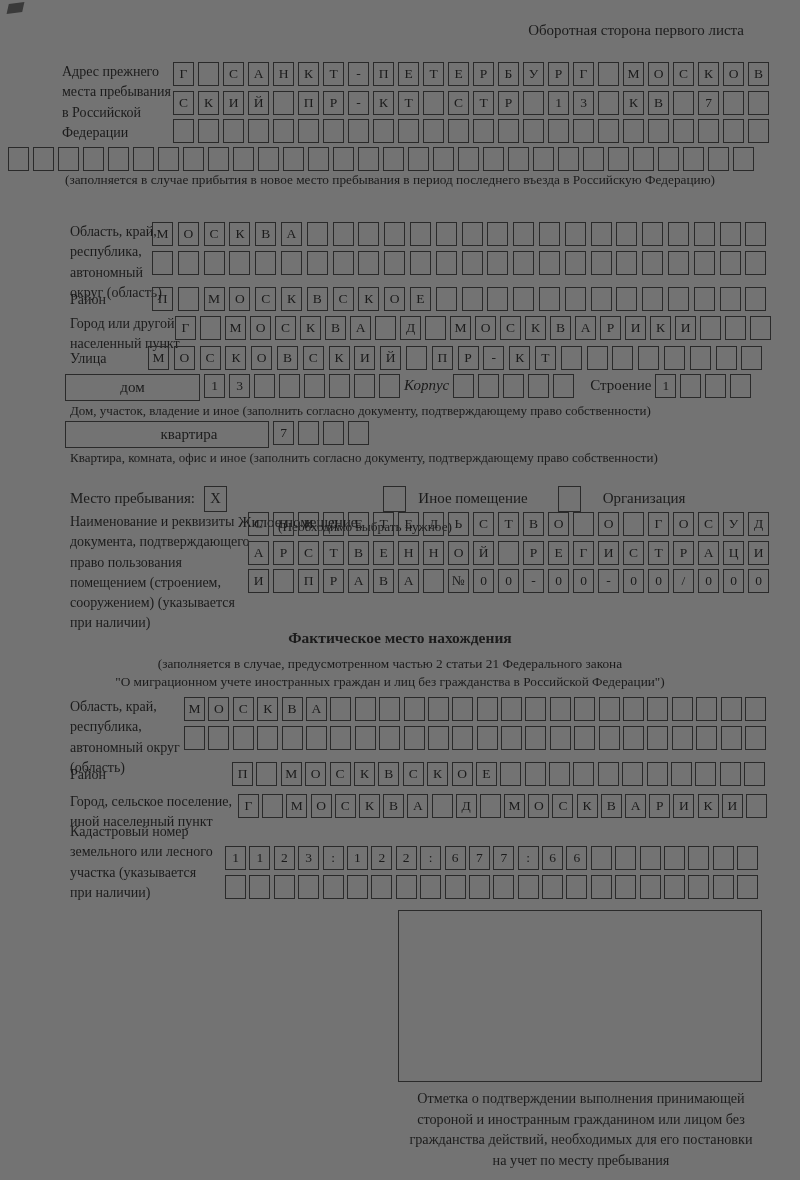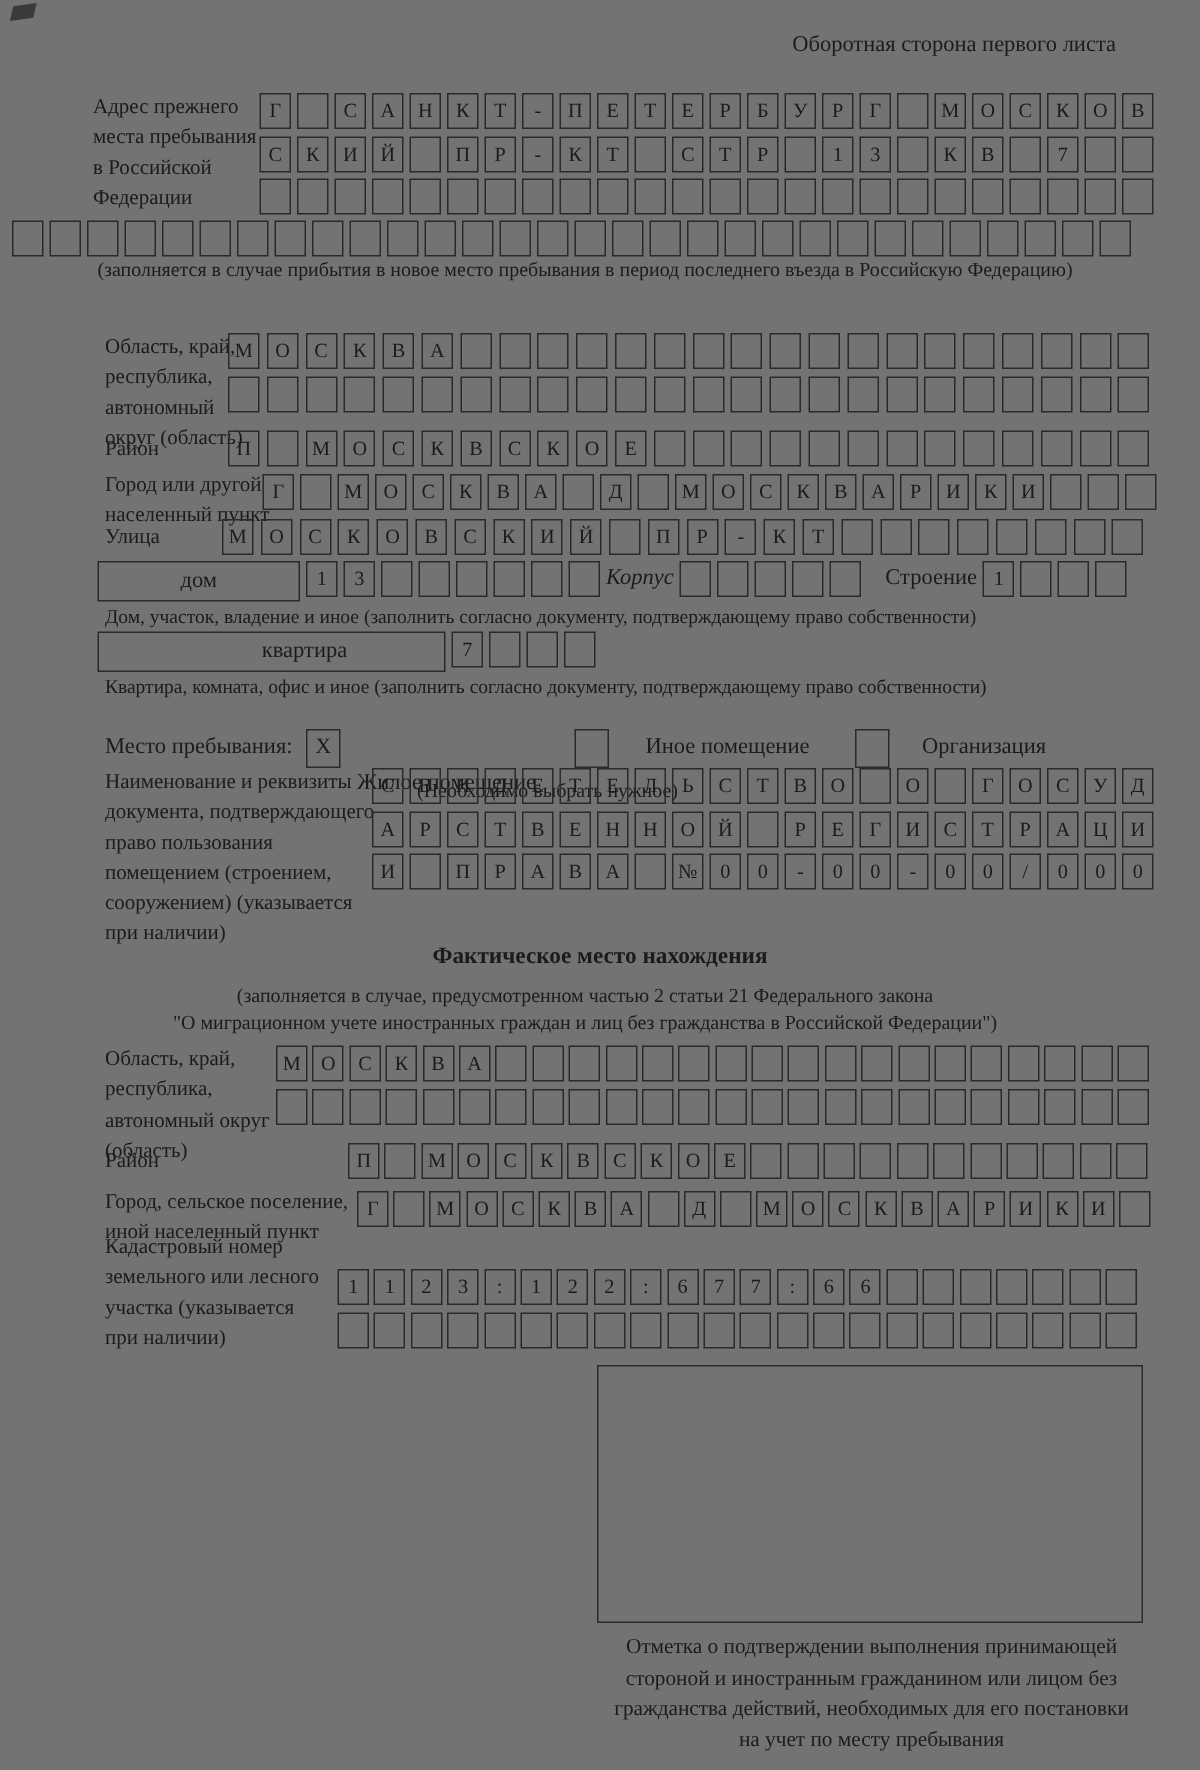--- a/index.html
+++ b/index.html
@@ -323,36 +323,36 @@
     <div class="cells g40">
         <span class="cell">1</span>
         <span class="cell"></span>
         <span class="cell"></span>
         <span class="cell"></span>
       </div>
   </div>
   <div class="abs smallnote" style="top:403px;left:70px;">Дом, участок, владение и иное (заполнить согласно документу, подтверждающему право собственности)</div>
 
   <div class="abs flexrow" style="top:421px;left:65px;column-gap:4px;">
-    <div class="wbox" style="width:232px;padding-left:44px;">квартира</div>
+    <div class="wbox" style="width:204px;padding-left:44px;">квартира</div>
     <div class="cells g40">
         <span class="cell">7</span>
         <span class="cell"></span>
         <span class="cell"></span>
         <span class="cell"></span>
       </div>
   </div>
   <div class="abs smallnote" style="top:450px;left:70px;">Квартира, комната, офис и иное (заполнить согласно документу, подтверждающему право собственности)</div>
 
   <div class="abs flexrow mesto" style="top:466px;left:70px;">
     <span>Место пребывания:</span>
     <span class="chk" style="margin-left:9px;">X</span>
     <span style="margin-left:11px;margin-top:48px;">Жилое помещение</span>
     <span class="chk" style="margin-left:26px;"></span>
-    <span style="margin-left:24px;">Иное помещение</span>
+    <span style="margin-left:12px;">Иное помещение</span>
     <span class="chk" style="margin-left:30px;"></span>
     <span style="margin-left:22px;">Организация</span>
   </div>
   <div class="abs note" style="top:519px;width:730px;text-align:center;">(Необходимо выбрать нужное)</div>
 
   <div class="abs lbl" style="top:512px;left:70px;width:180px;">Наименование и реквизиты
 документа, подтверждающего
 право пользования
 помещением (строением,
 сооружением) (указывается

